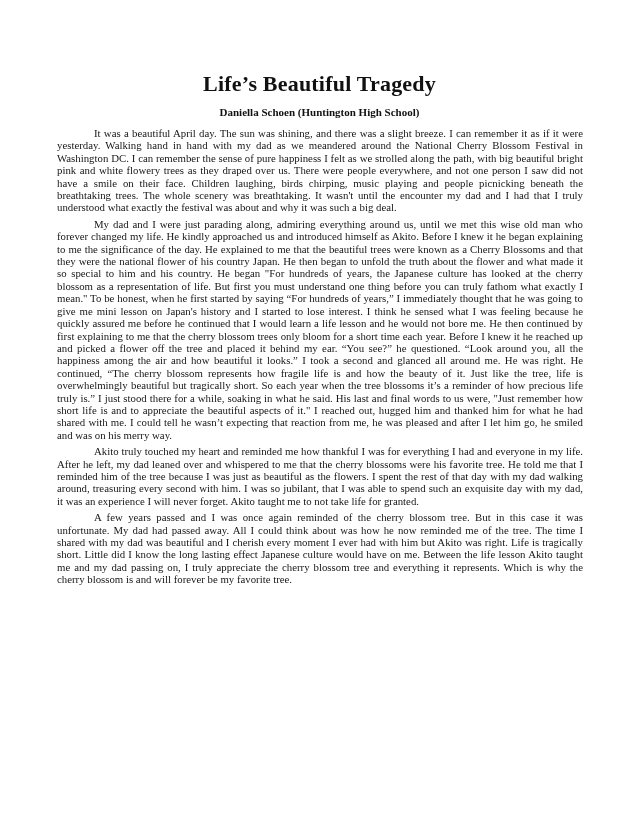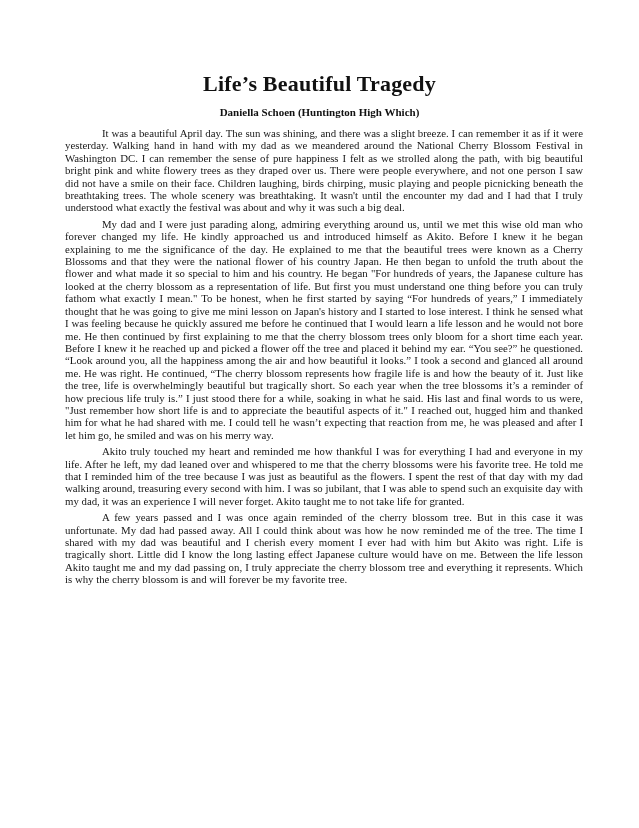--- a/index.html
+++ b/index.html
@@ -33,42 +33,41 @@
     color: #111111;
   }
   .essay-body {
     position: absolute;
     left: 57px;
     right: 56px;
     top: 127px;
     text-align: justify;
     font-size: 10.8px;
     line-height: 12.4px;
-    margin-left: 8px;
   }
   .essay-body p {
     margin: 0 0 4px 0;
     text-indent: 37px;
   }
   .page-number {
     position: absolute;
     left: 0;
     right: 0;
     top: 783px;
     text-align: center;
     font-size: 10.5px;
     color: #161616;
   }
 </style>
 </head>
 <body>
 
 <div class="page">
   <h1 class="essay-title">Life’s Beautiful Tragedy</h1>
-  <h2 class="essay-byline">Daniella Schoen (Huntington High Which)</h2>
+  <h2 class="essay-byline">Daniella Schoen (Huntington High School)</h2>
   <div class="essay-body">
     <p>It was a beautiful April day. The sun was shining, and there was a slight breeze. I can remember it as if it were yesterday. Walking hand in hand with my dad as we meandered around the National Cherry Blossom Festival in Washington DC. I can remember the sense of pure happiness I felt as we strolled along the path, with big beautiful bright pink and white flowery trees as they draped over us. There were people everywhere, and not one person I saw did not have a smile on their face. Children laughing, birds chirping, music playing and people picnicking beneath the breathtaking trees. The whole scenery was breathtaking. It wasn't until the encounter my dad and I had that I truly understood what exactly the festival was about and why it was such a big deal.</p>
     <p>My dad and I were just parading along, admiring everything around us, until we met this wise old man who forever changed my life. He kindly approached us and introduced himself as Akito. Before I knew it he began explaining to me the significance of the day. He explained to me that the beautiful trees were known as a Cherry Blossoms and that they were the national flower of his country Japan. He then began to unfold the truth about the flower and what made it so special to him and his country. He began "For hundreds of years, the Japanese culture has looked at the cherry blossom as a representation of life. But first you must understand one thing before you can truly fathom what exactly I mean." To be honest, when he first started by saying “For hundreds of years,” I immediately thought that he was going to give me mini lesson on Japan's history and I started to lose interest. I think he sensed what I was feeling because he quickly assured me before he continued that I would learn a life lesson and he would not bore me. He then continued by first explaining to me that the cherry blossom trees only bloom for a short time each year. Before I knew it he reached up and picked a flower off the tree and placed it behind my ear. “You see?” he questioned. “Look around you, all the happiness among the air and how beautiful it looks.” I took a second and glanced all around me. He was right. He continued, “The cherry blossom represents how fragile life is and how the beauty of it. Just like the tree, life is overwhelmingly beautiful but tragically short. So each year when the tree blossoms it’s a reminder of how precious life truly is.” I just stood there for a while, soaking in what he said. His last and final words to us were, "Just remember how short life is and to appreciate the beautiful aspects of it." I reached out, hugged him and thanked him for what he had shared with me. I could tell he wasn’t expecting that reaction from me, he was pleased and after I let him go, he smiled and was on his merry way.</p>
     <p>Akito truly touched my heart and reminded me how thankful I was for everything I had and everyone in my life. After he left, my dad leaned over and whispered to me that the cherry blossoms were his favorite tree. He told me that I reminded him of the tree because I was just as beautiful as the flowers. I spent the rest of that day with my dad walking around, treasuring every second with him. I was so jubilant, that I was able to spend such an exquisite day with my dad, it was an experience I will never forget. Akito taught me to not take life for granted.</p>
     <p>A few years passed and I was once again reminded of the cherry blossom tree. But in this case it was unfortunate. My dad had passed away. All I could think about was how he now reminded me of the tree. The time I shared with my dad was beautiful and I cherish every moment I ever had with him but Akito was right. Life is tragically short. Little did I know the long lasting effect Japanese culture would have on me. Between the life lesson Akito taught me and my dad passing on, I truly appreciate the cherry blossom tree and everything it represents. Which is why the cherry blossom is and will forever be my favorite tree.</p>
   </div>
   <div class="page-number">40</div>
 </div>
 
 </body></html>

